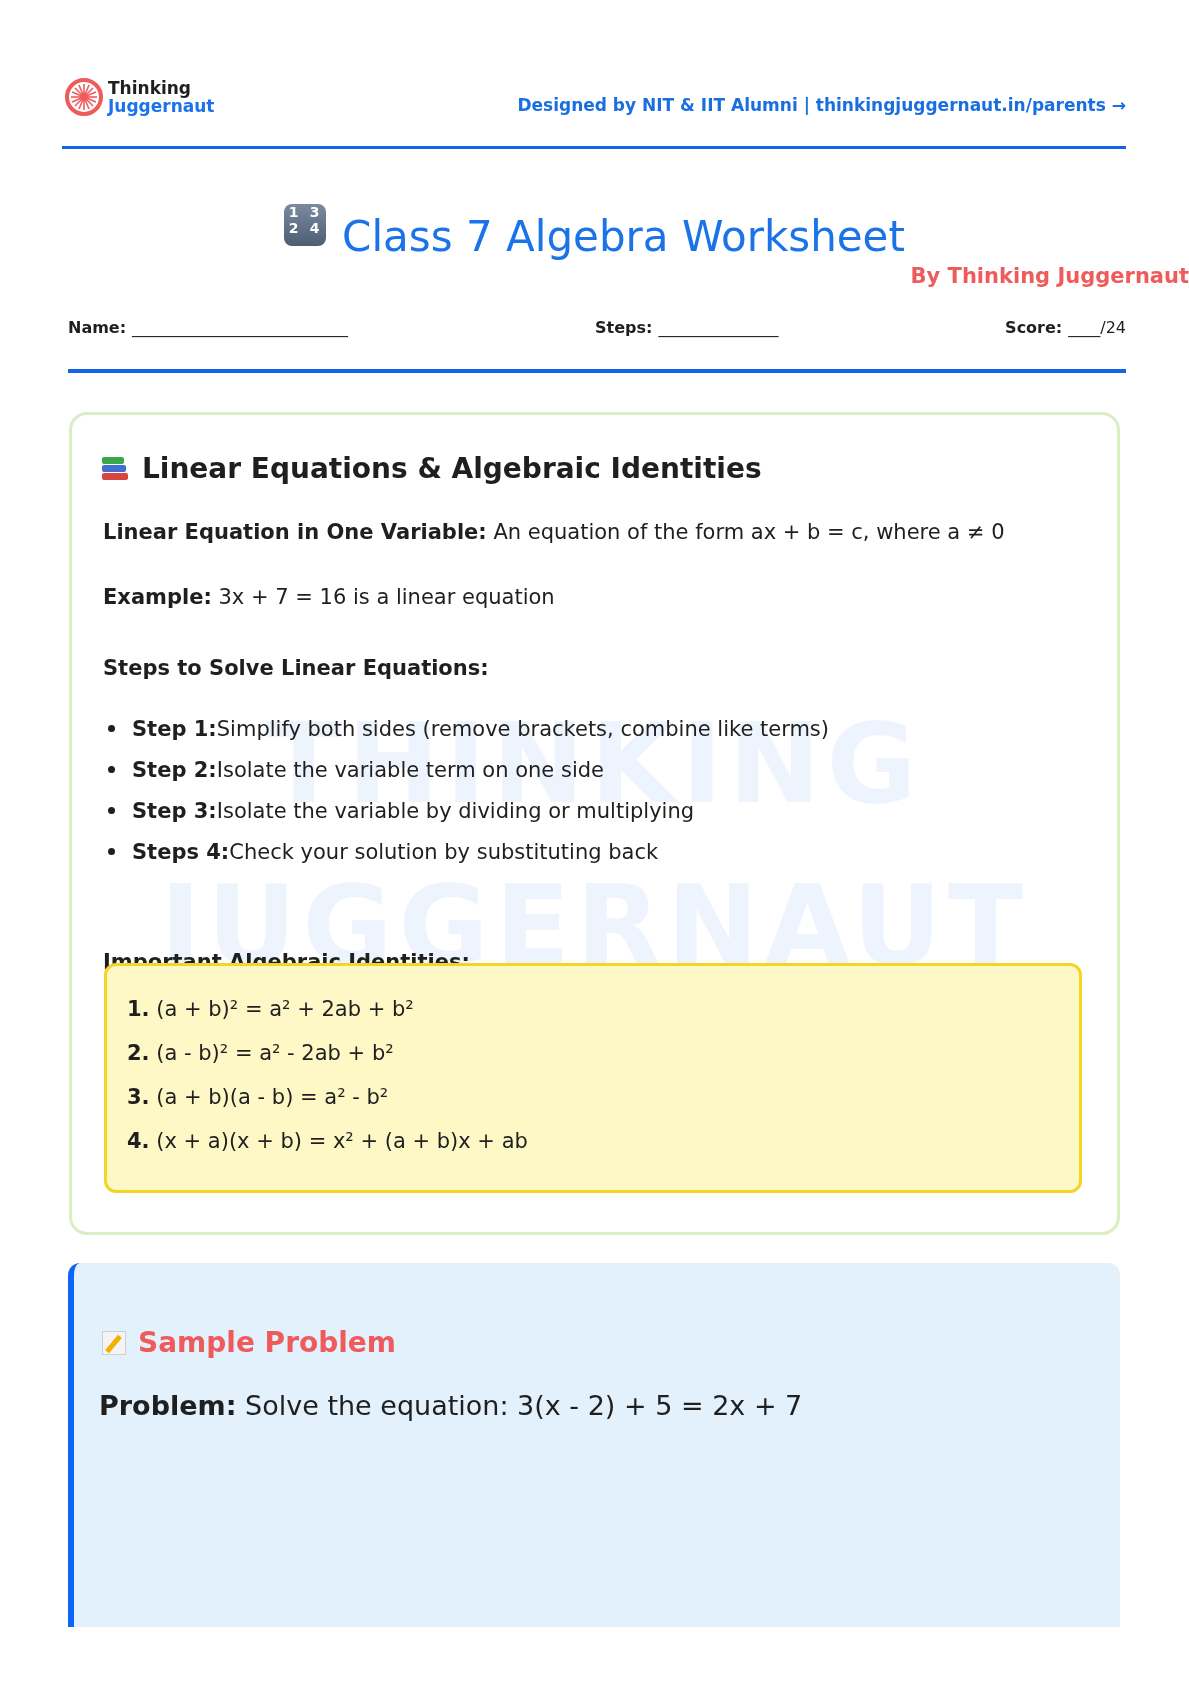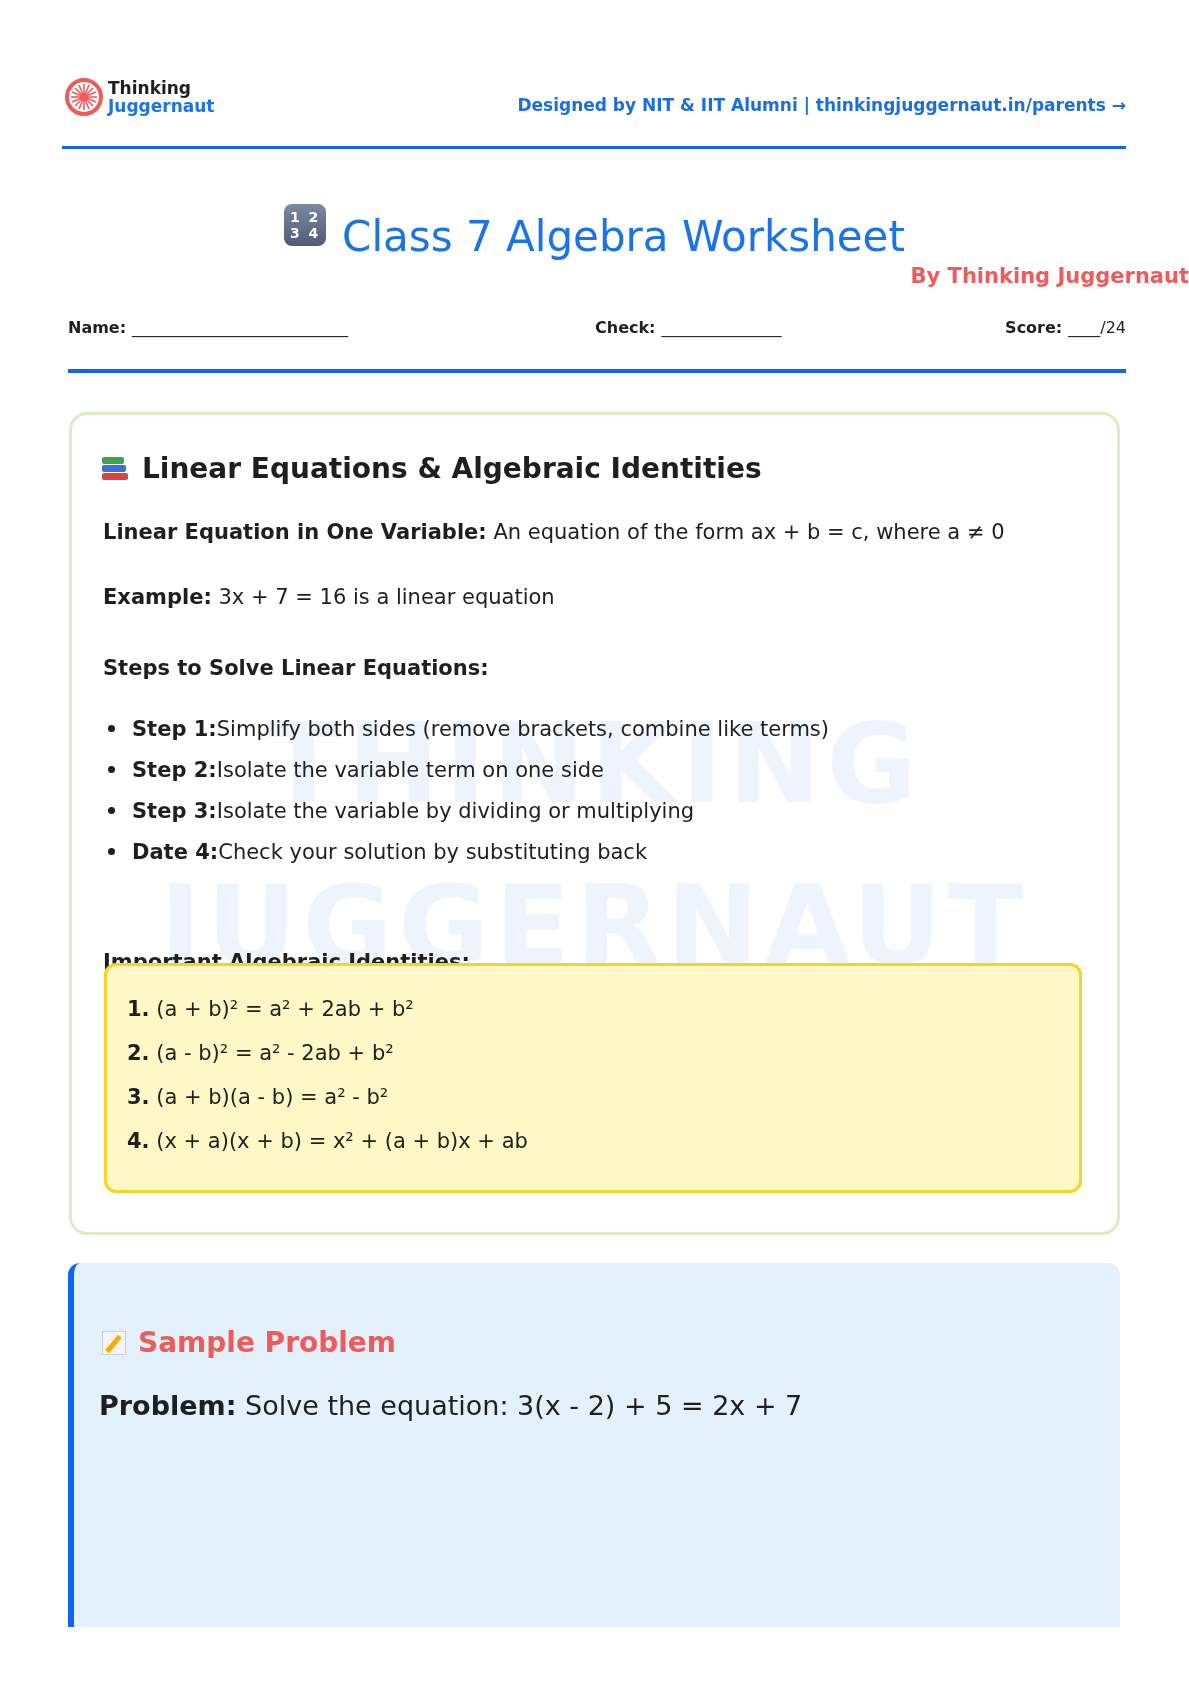--- a/index.html
+++ b/index.html
@@ -26,21 +26,21 @@
     }
     .header-rule { position: absolute; left: 62px; top: 146px; width: 1064px; height: 3px; background: #1266e6; }
 
     .title-row {
       position: absolute; left: 0; top: 188px; width: 1189px; text-align: center;
       display: flex; justify-content: center; align-items: center;
     }
     .title-icon {
       width: 42px; height: 42px; border-radius: 8px; background: linear-gradient(#7b8aa0,#4f5d74);
       color: #fff; font-size: 14px; font-weight: bold; line-height: 16px; text-align: center;
-      display: flex; flex-direction: column; justify-content: center; margin-right: 16px;
+      display: flex; flex-direction: row; justify-content: center; margin-right: 16px;
       letter-spacing: 2px;
     }
     .title { font-size: 42px; font-weight: normal; color: #1a73e8; margin-top: 24px; }
     .byline {
       position: absolute; left: 0; top: 264px; width: 1189px; text-align: right;
       font-size: 21px; font-weight: bold; color: #ef5a5a;
     }
     .fields { position: absolute; left: 68px; top: 318px; width: 1058px; height: 30px; font-size: 16px; font-weight: bold; }
     .field { position: absolute; top: 0; white-space: nowrap; }
     .field .val { font-weight: normal; margin-left: 6px; }
@@ -127,21 +127,21 @@
   </div>
   <div class="title">Class 7 Algebra Worksheet</div>
 </div>
 <div class="byline">By Thinking Juggernaut</div>
 
 <div class="fields">
   <div class="field" style="left:0;">
     <span>Name:</span><span class="val">___________________________</span>
   </div>
   <div class="field" style="left:527px;">
-    <span>Check:</span><span class="val">_______________</span>
+    <span>Steps:</span><span class="val">_______________</span>
   </div>
   <div class="field" style="right:0;">
     <span>Score:</span><span class="val">____/24</span>
   </div>
 </div>
 <div class="field-rule"></div>
 
 <div class="concept-box"></div>
 <div class="watermark" style="top:700px;">THINKING</div>
 <div class="watermark" style="top:862px;">JUGGERNAUT</div>
@@ -174,21 +174,21 @@
       <b>Step 2:</b>
       <span> Isolate the variable term on one side</span>
     </li>
   <li>
       <span class="bullet"></span>
       <b>Step 3:</b>
       <span> Isolate the variable by dividing or multiplying</span>
     </li>
   <li>
       <span class="bullet"></span>
-      <b>Date 4:</b>
+      <b>Steps 4:</b>
       <span> Check your solution by substituting back</span>
     </li>
 </ul>
 
 <div class="text-line" style="top:914px;font-weight:bold;margin-top:36px;">Important Algebraic Identities:</div>
 
 <div class="identity-box">
   <div class="identity" style="top:31px;"><b>1.</b> <span>(a + b)² = a² + 2ab + b²</span></div>
   <div class="identity" style="top:75px;"><b>2.</b> <span>(a - b)² = a² - 2ab + b²</span></div>
   <div class="identity" style="top:119px;"><b>3.</b> <span>(a + b)(a - b) = a² - b²</span></div>

